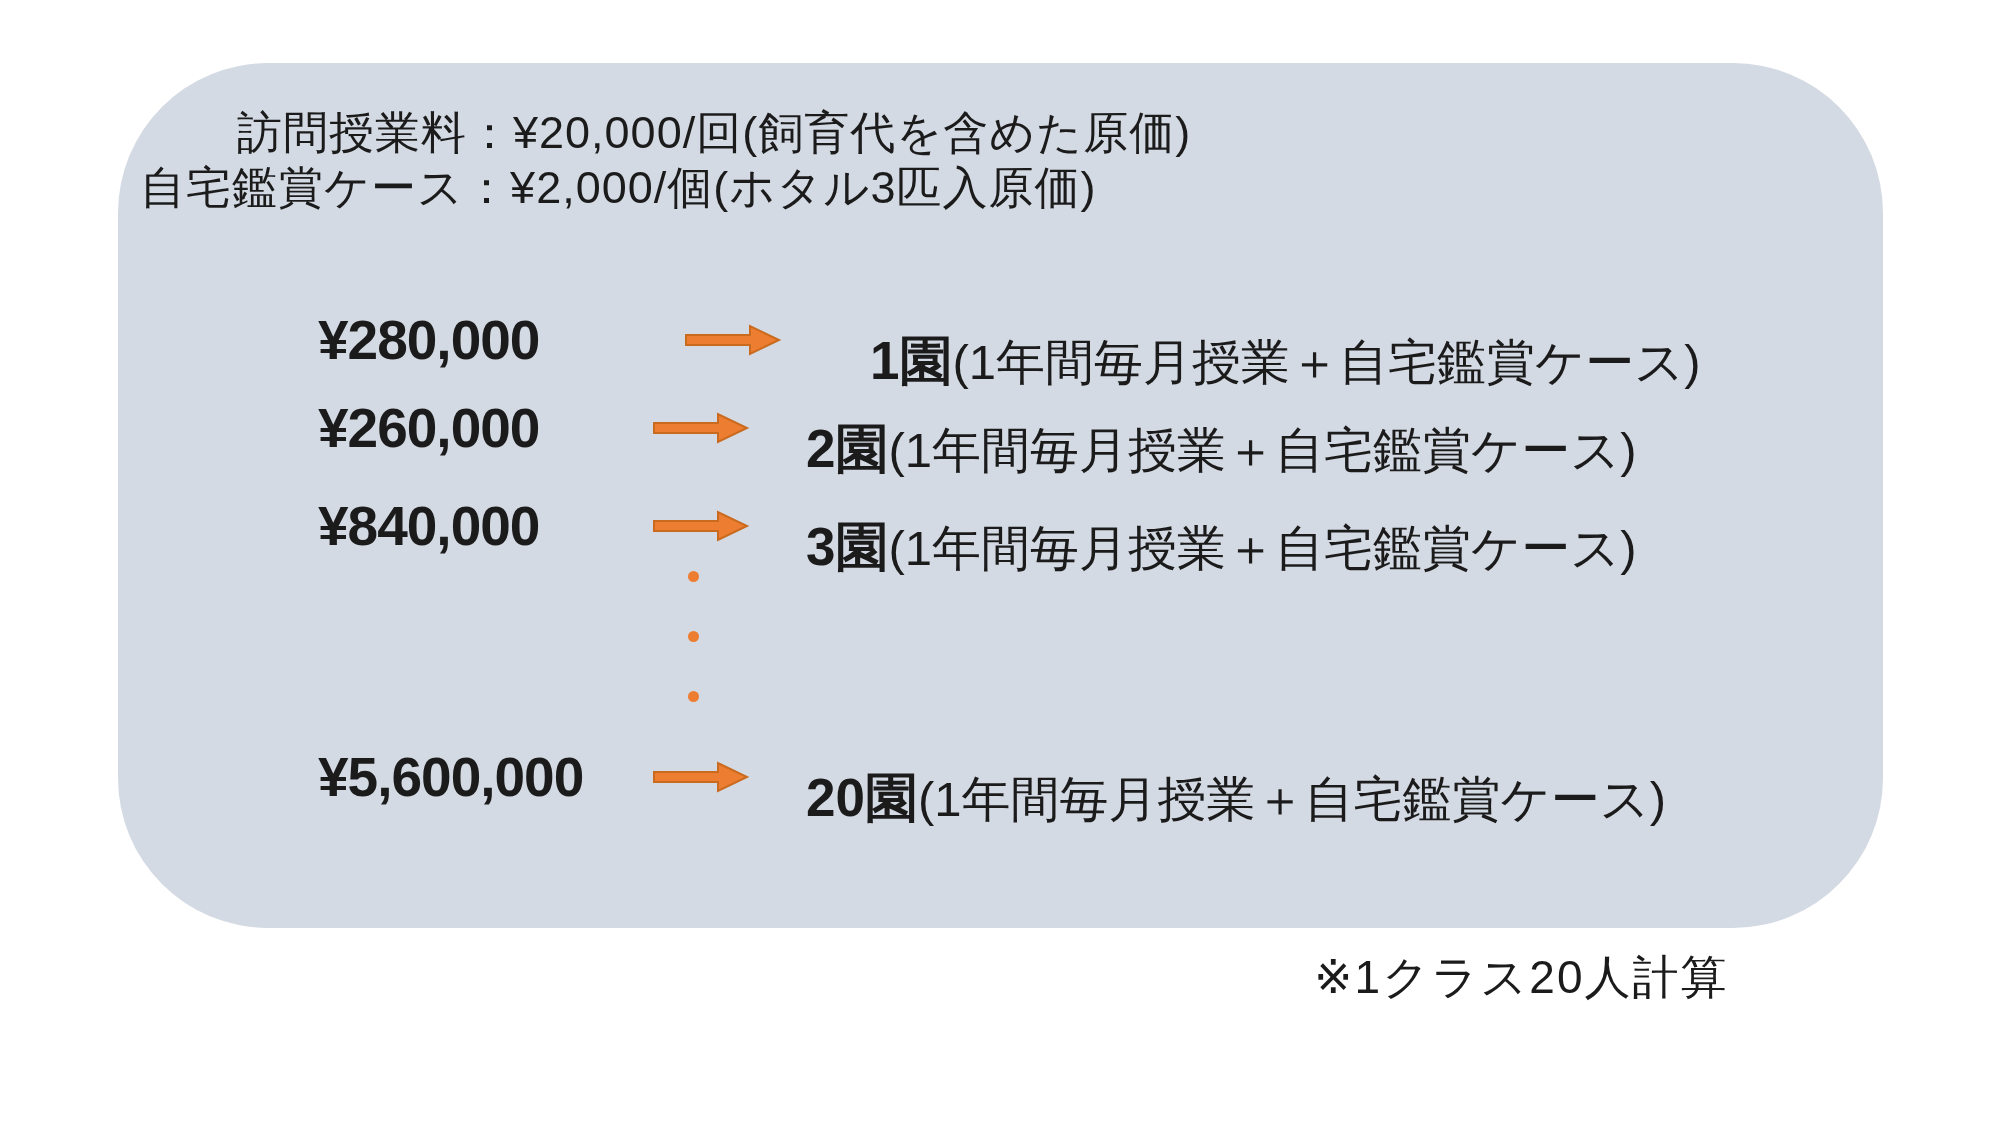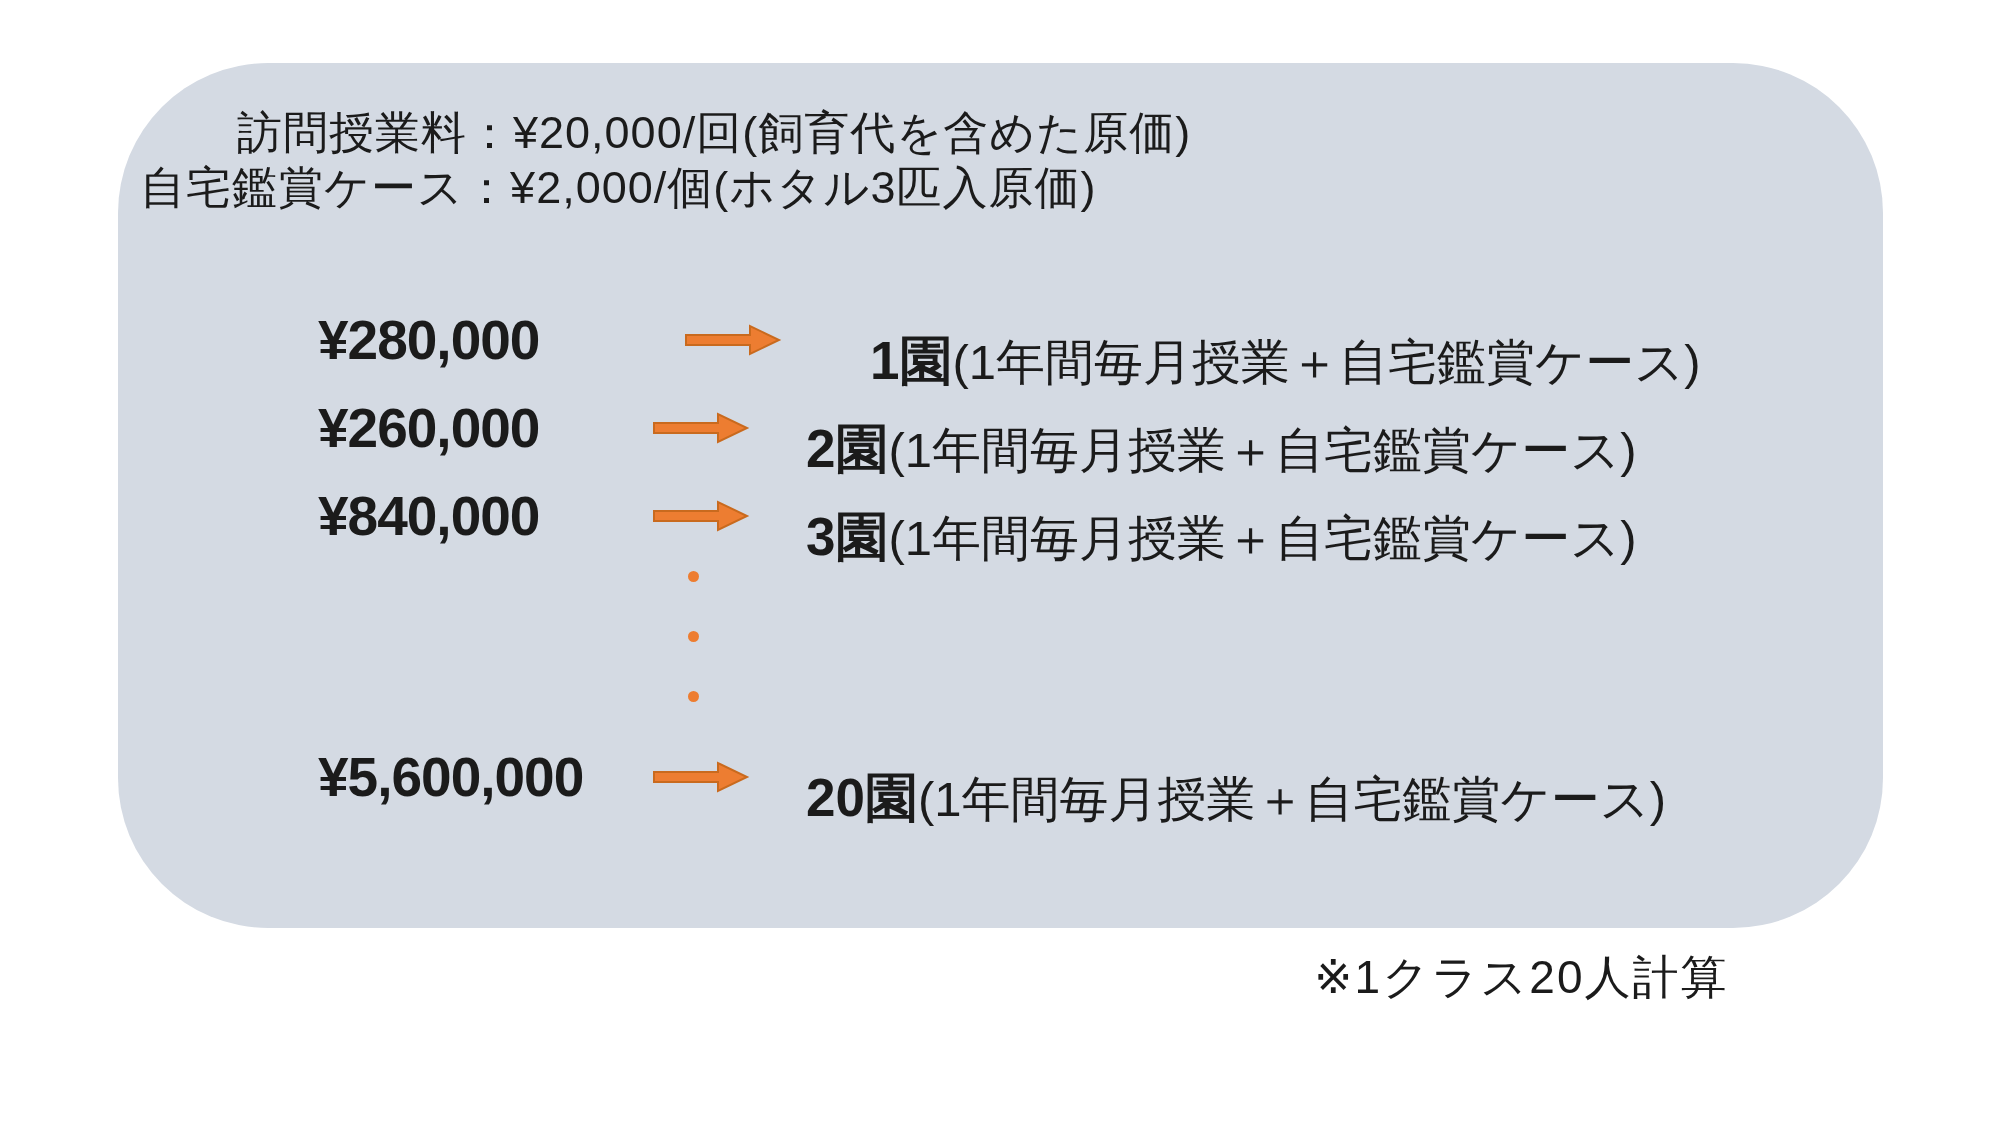--- a/index.html
+++ b/index.html
@@ -38,21 +38,21 @@
   .price-row {
     position: absolute;
     left: 200px;
     height: 62px;
     display: flex;
     align-items: center;
     white-space: nowrap;
   }
   .price-row.r1 { top: 246px; gap: 32px; }
   .price-row.r2 { top: 334px; }
-  .price-row.r3 { top: 422px; }
+  .price-row.r3 { top: 432px; }
   .price-row.r4 { top: 683px; justify-content: space-between; }
 
   .price {
     width: 334px;
     font-size: 55px;
     font-weight: 700;
     letter-spacing: -1px;
     flex: 0 0 auto;
   }
   .arrow {

